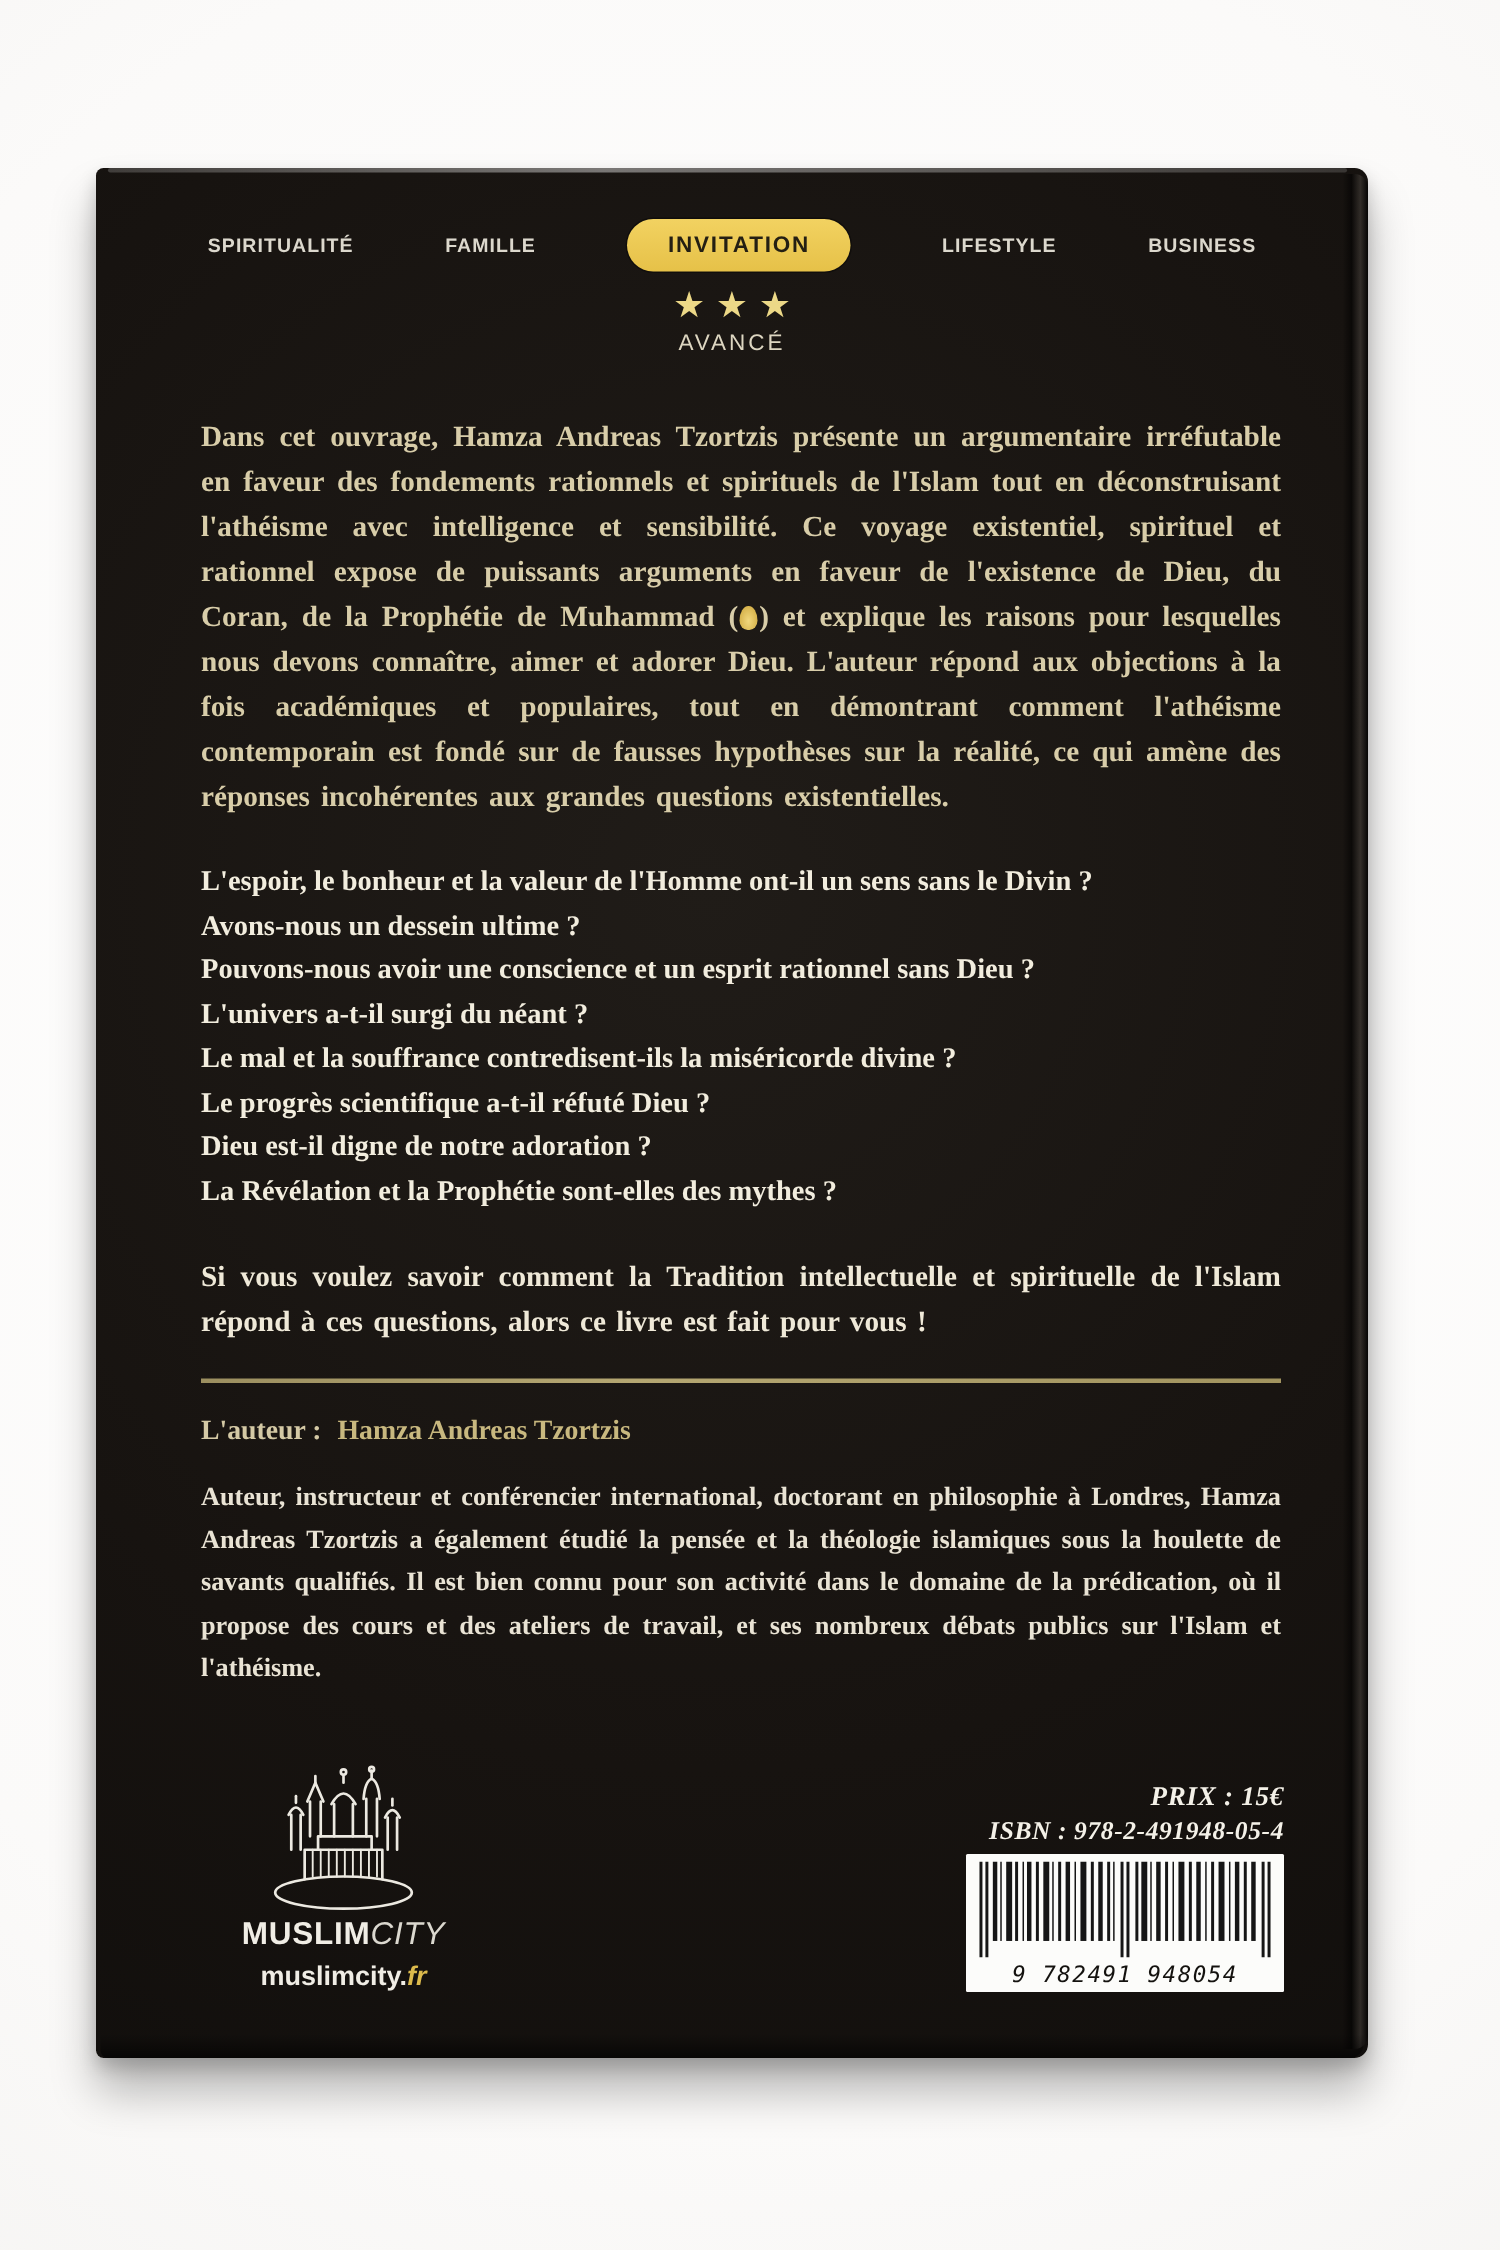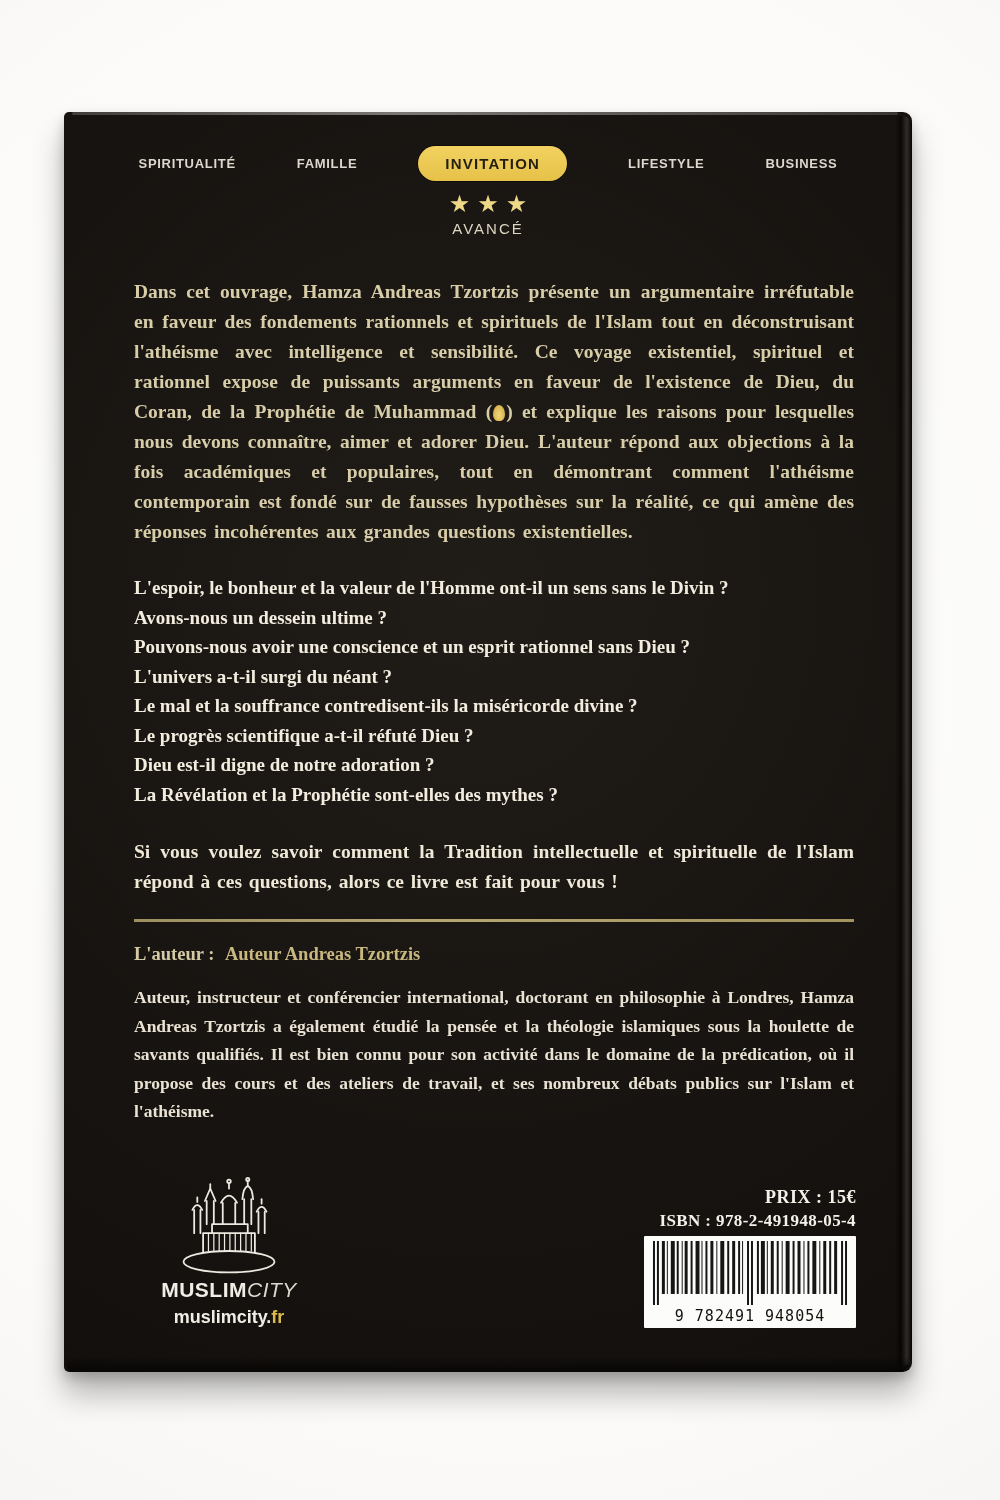--- a/index.html
+++ b/index.html
@@ -65,22 +65,22 @@
     text-align:justify;color:#e9e3d4;word-spacing:1.5px;
   }
   
   .footer{position:absolute;left:70px;right:56px;bottom:44px;display:flex;justify-content:space-between;align-items:flex-end;}
   .logo{width:190px;text-align:center;font-family:"Liberation Sans",sans-serif;color:#f0ede5;}
   .logo svg{display:block;margin:0 auto;}
   .brand{font-size:21px;letter-spacing:.5px;margin-top:2px;}
   .brand .b{font-weight:800;}
   .brand .l{font-weight:400;color:#dbd8cf;font-style:italic;}
   .site{font-size:18px;font-weight:bold;margin-top:5px;}
-  .site .tld{color:#dcba4c;}
-  .commerce{text-align:right;}
+  .site .tld{color:#dcba4c;font-style:italic;}
+  .commerce{text-align:right;font-style:italic;}
   .price{font-size:18px;font-weight:bold;color:#f4f1e8;letter-spacing:.5px;}
   .isbn{font-size:17px;font-weight:bold;color:#f4f1e8;margin-top:3px;letter-spacing:.4px;}
   .barcode-box{
     margin-top:5px;margin-left:auto;width:212px;height:92px;background:#fcfcfa;
     position:relative;padding:5px 7px 0;box-sizing:border-box;border-radius:1px;
   }
   .bars{display:block;width:198px;height:64px;}
   .digits{
     position:absolute;left:0;right:0;bottom:3px;text-align:center;
     font-family:"DejaVu Sans Mono", monospace;font-size:15px;color:#14120f;letter-spacing:1px;
@@ -118,21 +118,21 @@
     <div>Dieu est-il digne de notre adoration ?</div>
     <div>La Révélation et la Prophétie sont-elles des mythes ?</div>
   </div>
 
   <p class="closing">Si vous voulez savoir comment la Tradition intellectuelle et spirituelle de l'Islam répond à ces questions, alors ce livre est fait pour vous !</p>
 
   <div class="divider"></div>
 
   <div class="author-line">
     <span class="author-label">L'auteur :</span>
-    <span class="author-name">Auteur Andreas Tzortzis</span>
+    <span class="author-name">Hamza Andreas Tzortzis</span>
   </div>
 
   <p class="bio">Auteur, instructeur et conférencier international, doctorant en philosophie à Londres, Hamza Andreas Tzortzis a également étudié la pensée et la théologie islamiques sous la houlette de savants qualifiés. Il est bien connu pour son activité dans le domaine de la prédication, où il propose des cours et des ateliers de travail, et ses nombreux débats publics sur l'Islam et l'athéisme.</p>
 
   <div class="footer">
 
     <div class="logo">
       <svg width="122" height="100" viewBox="0 0 130 112" fill="none" stroke="#ece9e1" stroke-width="2" stroke-linecap="round" stroke-linejoin="round">
         <ellipse cx="65" cy="96" rx="51" ry="12"></ellipse>
         <path d="M36 86 V64 H94 V86"></path>

